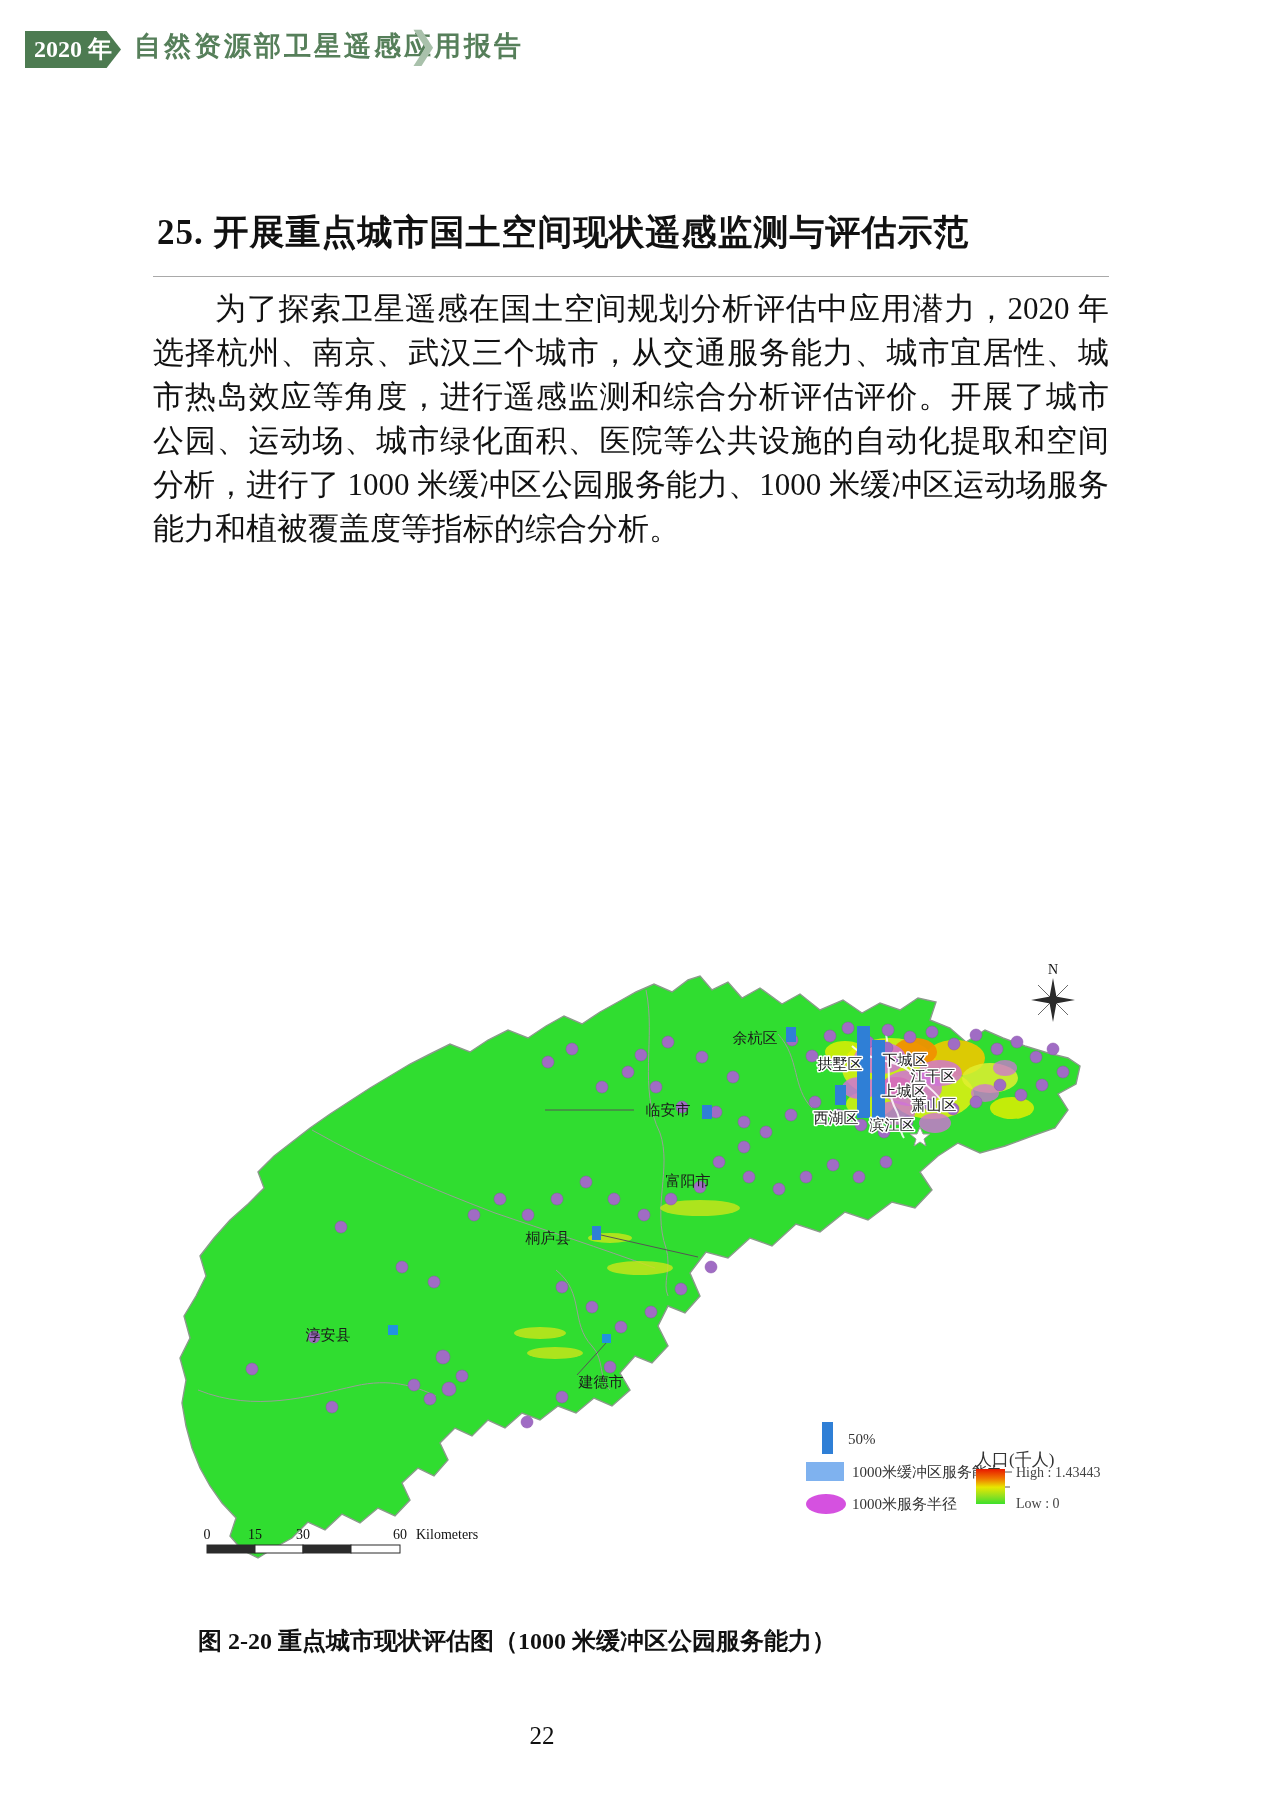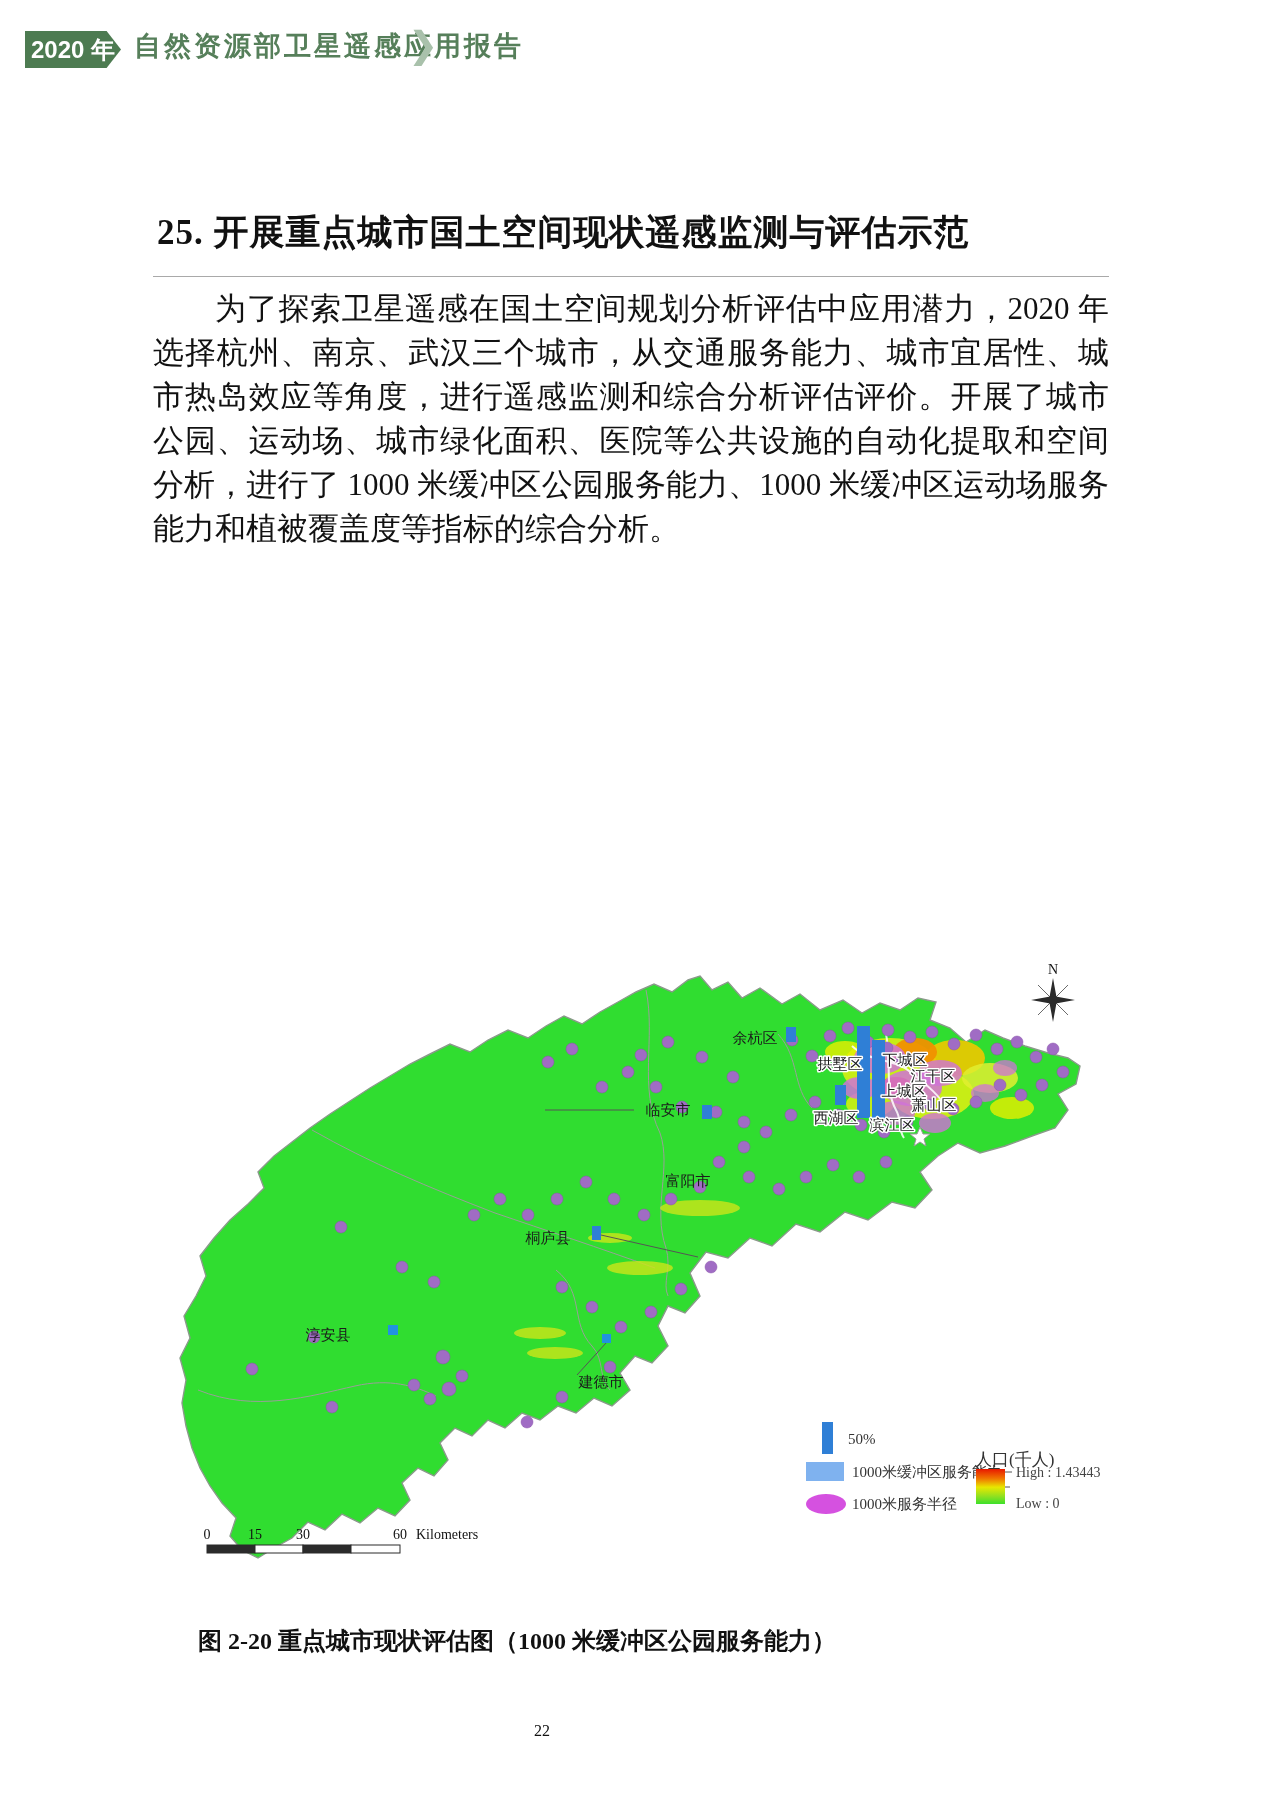--- a/index.html
+++ b/index.html
@@ -1,40 +1,40 @@
 <!DOCTYPE html>
 <html><head>
 <meta charset="utf-8">
 <style>
   html,body{margin:0;padding:0;}
   body{width:1280px;height:1810px;position:relative;background:#ffffff;
        font-family:"Liberation Serif","DejaVu Serif",serif;color:#111;}
   
   .hdr{position:absolute;left:0;top:0;width:1280px;height:90px;}
   .hdr-badge{position:absolute;left:25px;top:31px;width:96px;height:37px;
-    background:#4d7b51;color:#fff;font-family:Liberation Sans, sans-serif;
+    background:#4d7b51;color:#fff;font-family:Liberation Serif, serif;
     font-weight:bold;font-size:24px;line-height:37px;text-align:center;
     clip-path:polygon(0 0,85% 0,100% 50%,85% 100%,0 100%);}
   .hdr-title{position:absolute;left:134px;top:28px;font-family:"Liberation Sans",sans-serif;
     font-weight:bold;font-size:27px;color:#567f5a;letter-spacing:3px;white-space:nowrap;}
   .hdr-chev{position:absolute;left:408px;top:24px;font-size:36px;font-weight:bold;
     color:#a9c1ab;font-family:"DejaVu Sans",sans-serif;}
   
   .content{position:absolute;left:153px;top:205px;width:956px;}
   .sec-title{font-size:35px;font-weight:bold;letter-spacing:1px;margin:4px;
     font-family:"Liberation Serif","DejaVu Serif",serif;}
   .sec-rule{border:none;border-top:1px solid #a9a9a9;margin:20px 0 0 0;}
   .bodytxt{}
   .bodytxt p{margin:10px 0 0 0;font-size:31px;line-height:44px;text-align:justify;
     text-indent:2em;letter-spacing:0;}
   
   .mapwrap{position:absolute;left:0;top:938px;width:1280px;height:640px;}
   .caption{position:absolute;left:0;top:1625px;width:1034px;text-align:center;
     font-size:24px;font-weight:bold;}
-  .pagenum{position:absolute;left:0;top:1722px;width:1084px;text-align:center;font-size:16px;}
+  .pagenum{position:absolute;left:0;top:1722px;width:1084px;text-align:center;font-size:25px;}
   svg text{font-family:"Liberation Serif","DejaVu Serif",serif;}
   .dlabel{font-size:15px;fill:#1b1b1b;text-anchor:middle;}
   .halo{paint-order:stroke;stroke:#ffffff;stroke-width:3px;stroke-linejoin:round;}
   .leglabel{font-size:15px;fill:#333;}
   .ramptxt{font-size:14px;fill:#444;}
   .sbtick{font-size:14px;fill:#111;text-anchor:middle;}
 </style>
 </head>
 <body>
 

